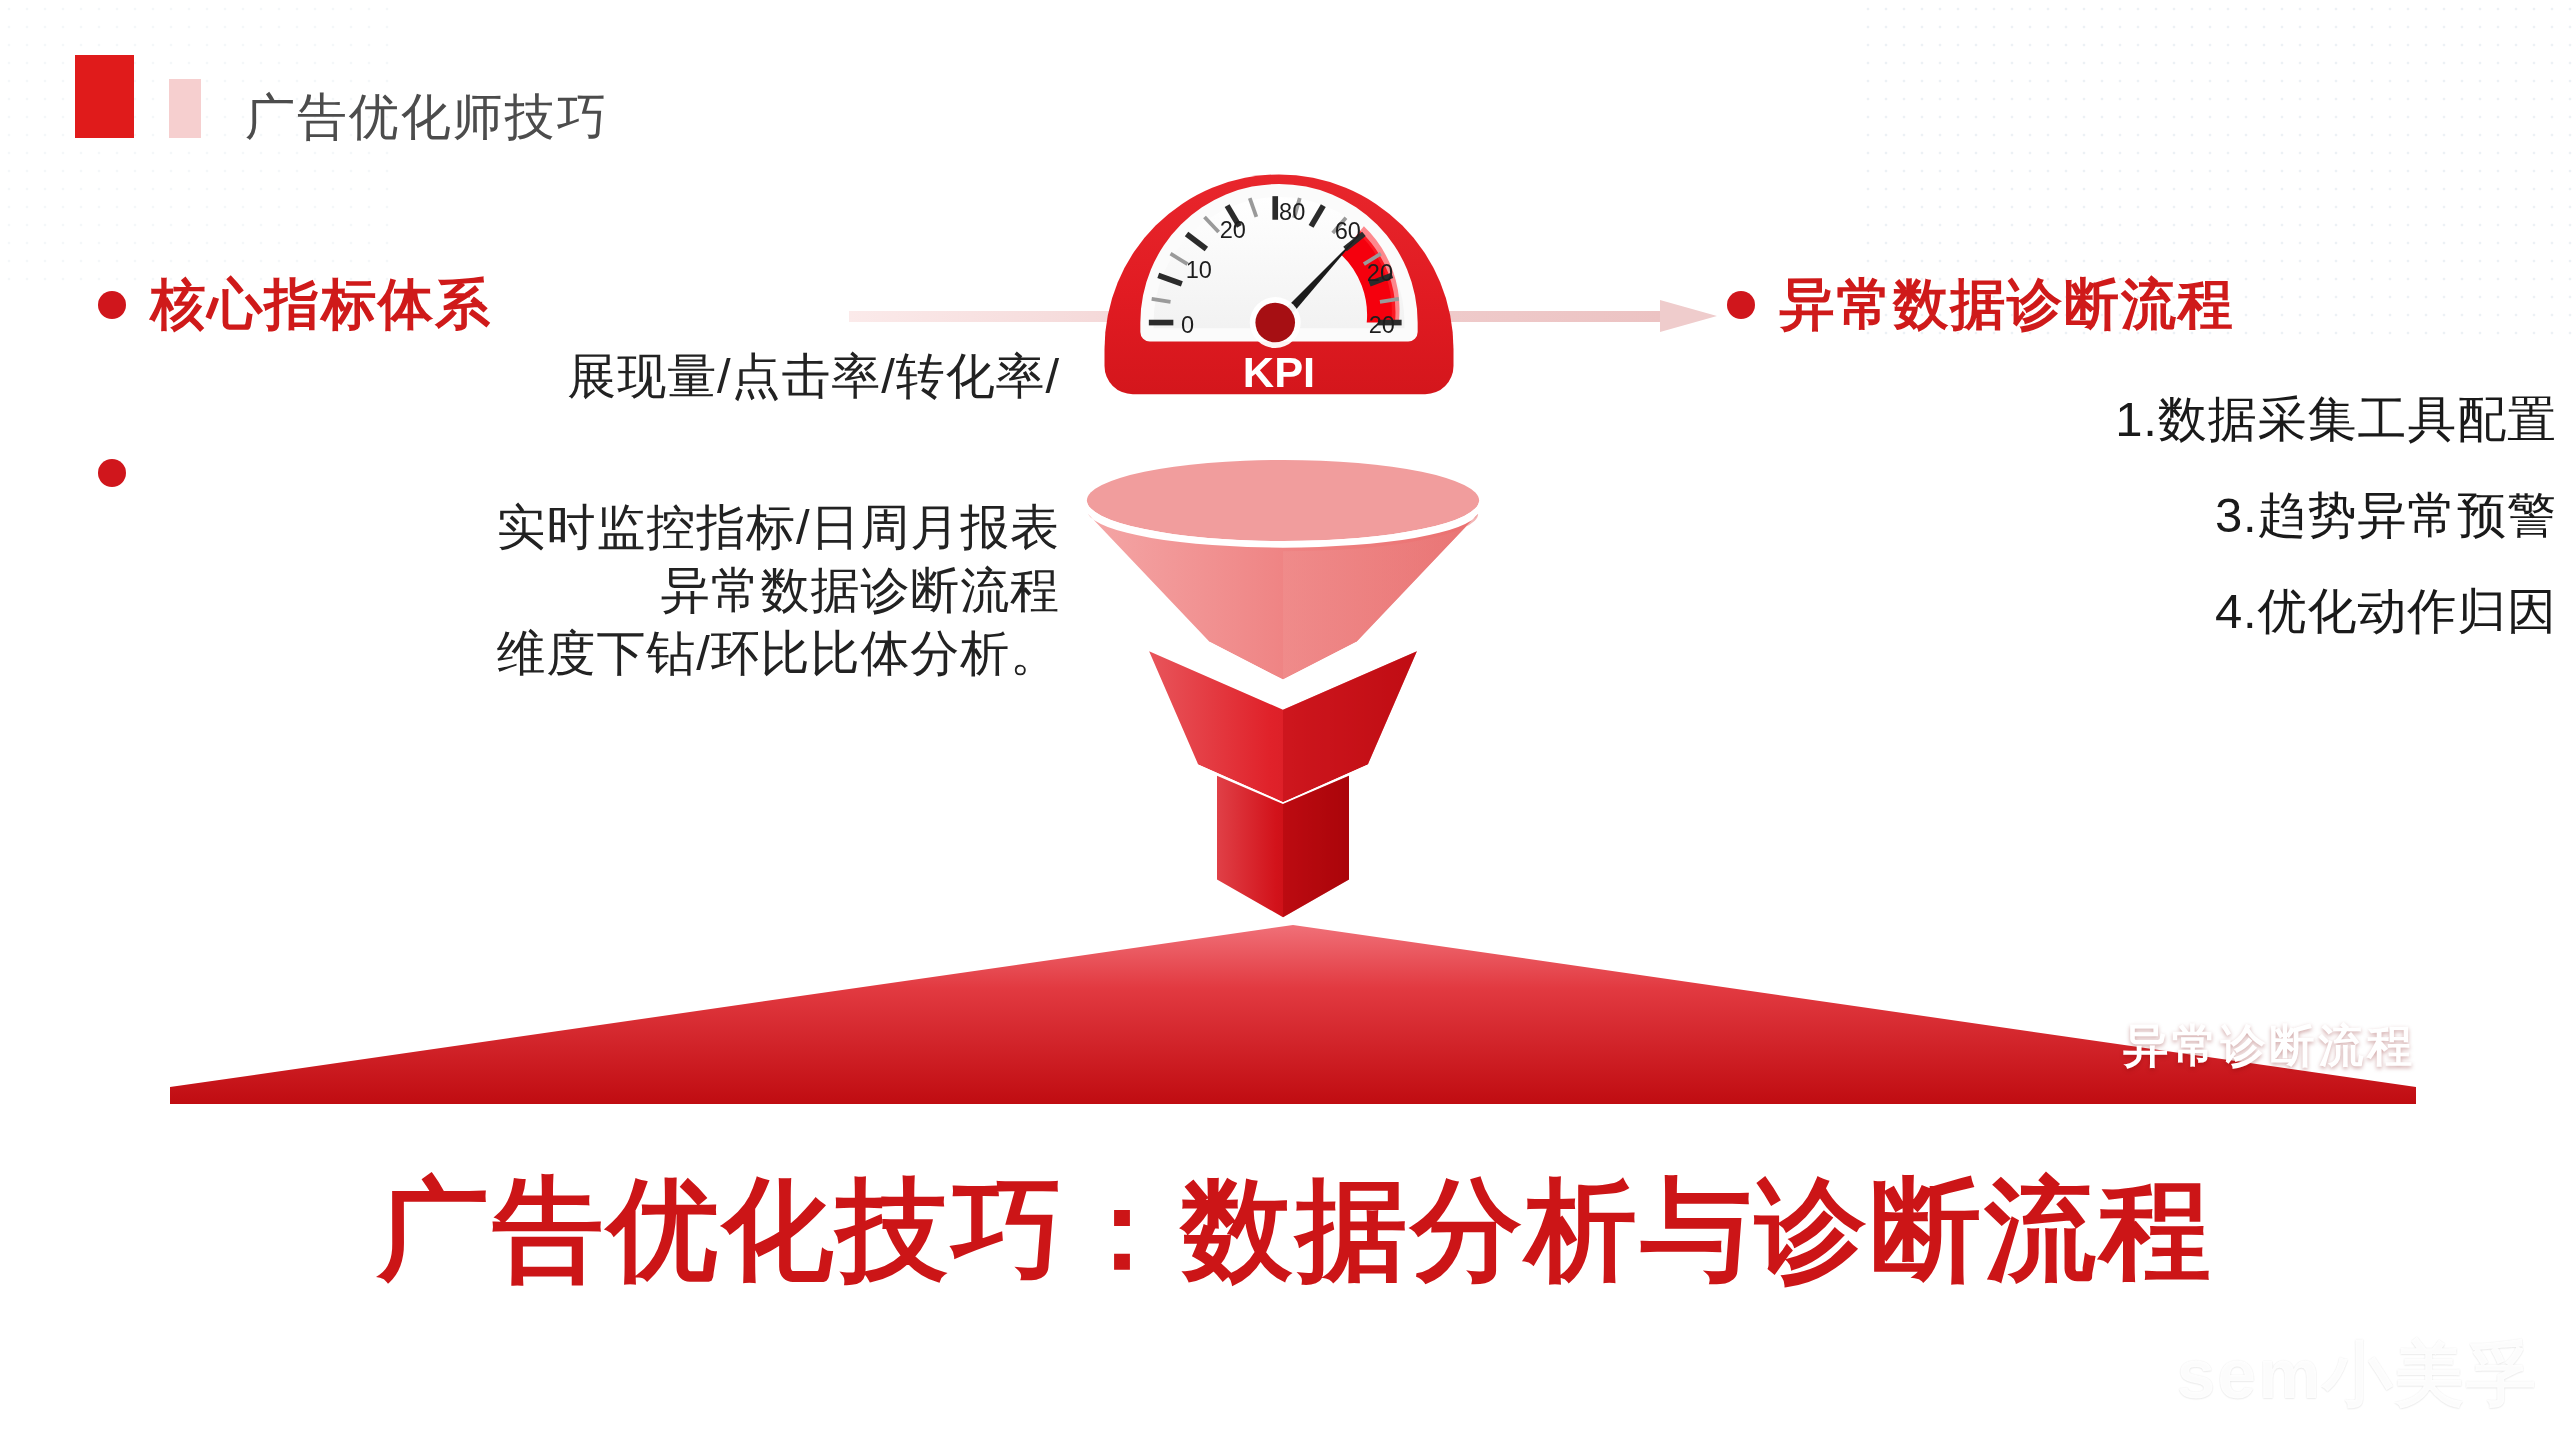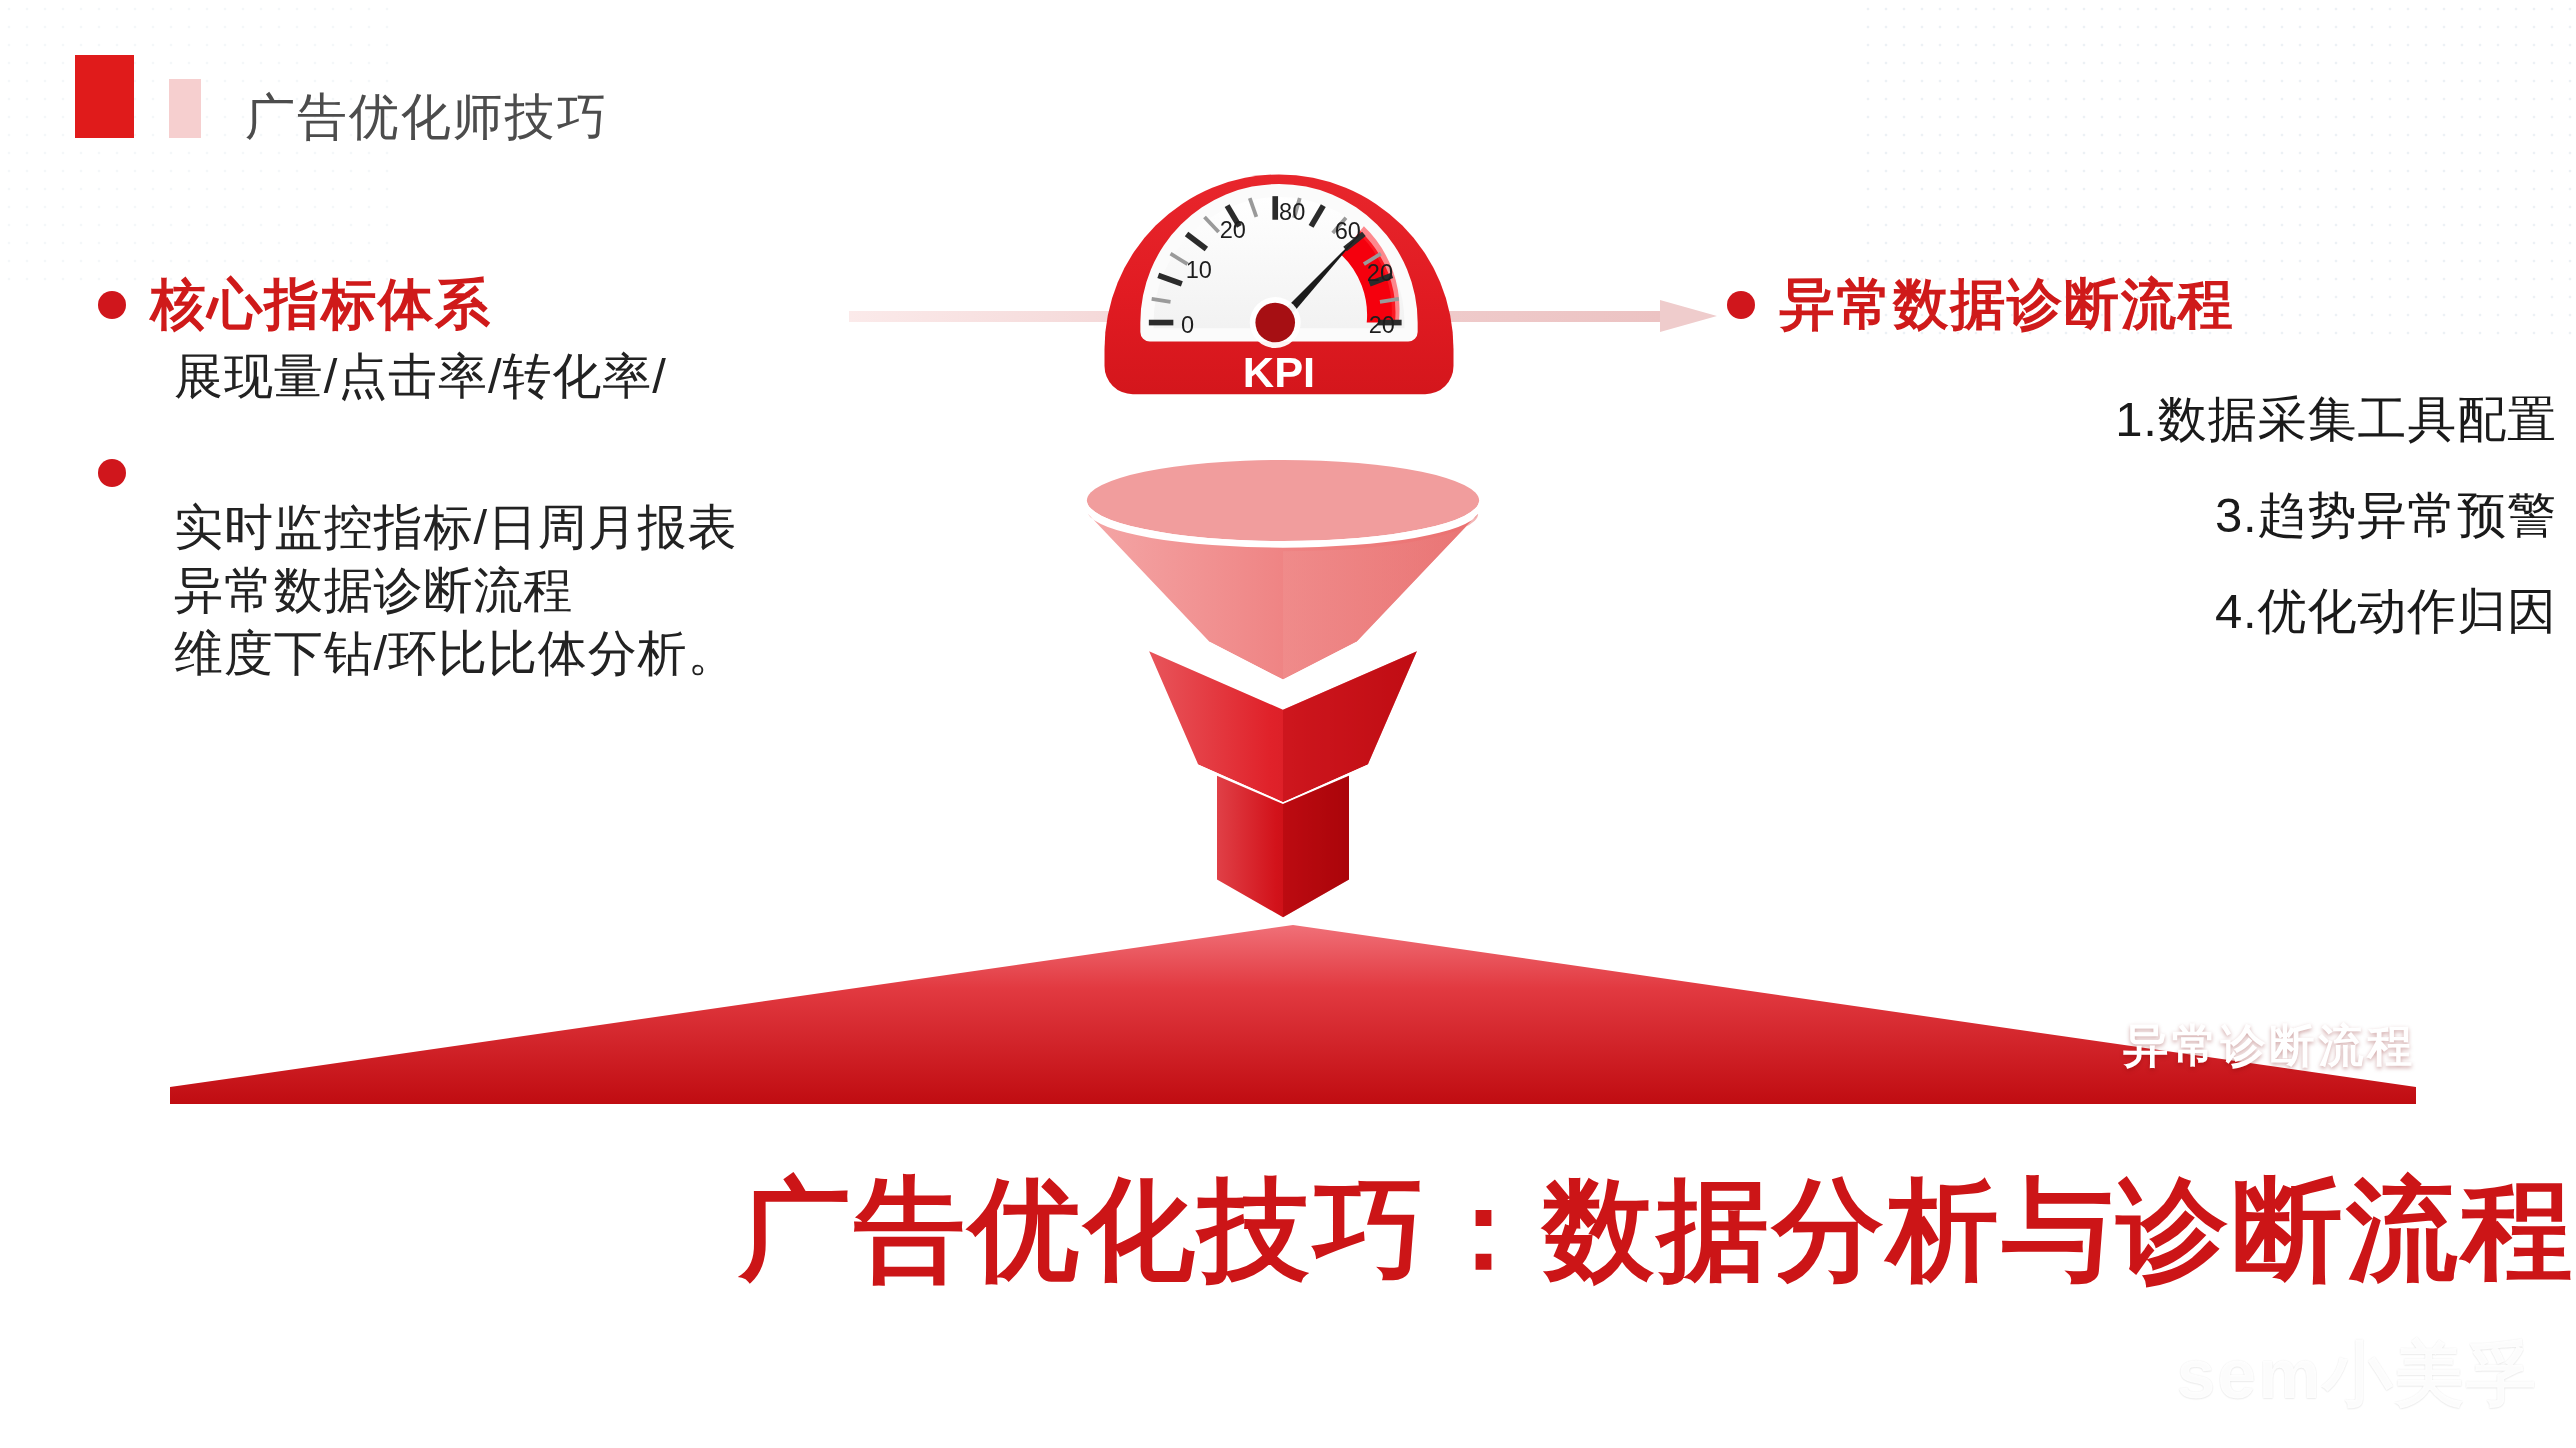--- a/index.html
+++ b/index.html
@@ -27,21 +27,21 @@
   }
 
   
   #left-col { position:absolute; left:98px; top:274px; width:962px; }
   .block { margin-bottom:51px; }
   .block-head { display:flex; align-items:center; gap:24.5px; }
   .bullet { width:28px; height:28px; border-radius:50%; background:#d0161c; flex:0 0 auto; }
   .block-title {
     font-size:55px; font-weight:700; color:#cf1a1a; letter-spacing:1.9px; line-height:1.12;
   }
-  .block-body { margin-left:76px; margin-top:9.4px; }
+  .block-body { margin-left:48px; margin-top:9.4px;text-align:right; }
   .body-line {
     font-size:49px; color:#222; line-height:1.28; letter-spacing:0.9px; font-weight:400;
     white-space:nowrap;
   }
 
   
   #right-col { position:absolute; left:1727px; top:274px; width:830px; }
   #right-col .block-head { align-items:center; }
   #right-col .block-title { font-size:55px; }
   .num-list { margin-top:59px; margin-left:59px;text-align:right; }
@@ -71,21 +71,21 @@
   
   #banner { position:absolute; left:170px; top:925px; width:2246px; height:179px; }
   #banner-label {
     position:absolute; left:0; right:0; top:91px; text-align:right;
     font-size:45px; font-weight:700; color:#fff; letter-spacing:3.8px;
     text-shadow:0 1.9px 4.7px rgba(120,0,0,.35);
   }
 
   
   #main-title {
-    position:absolute; left:16px; right:0; top:1175px; text-align:right;
+    position:absolute; left:16px; right:0; top:1175px; text-align:center;
     font-size:111px; font-weight:700; color:#cc1517; letter-spacing:3.8px;
     line-height:1; white-space:nowrap;
   }
 
   
   #watermark {
     position:absolute; right:38px; bottom:26.4px;
     font-size:70px; font-weight:700; letter-spacing:1.9px;
     color:rgba(255,255,255,.92);
     text-shadow:0 0 1.9px rgba(0,0,0,.09), 0 0.9px 1.9px rgba(0,0,0,.07);

